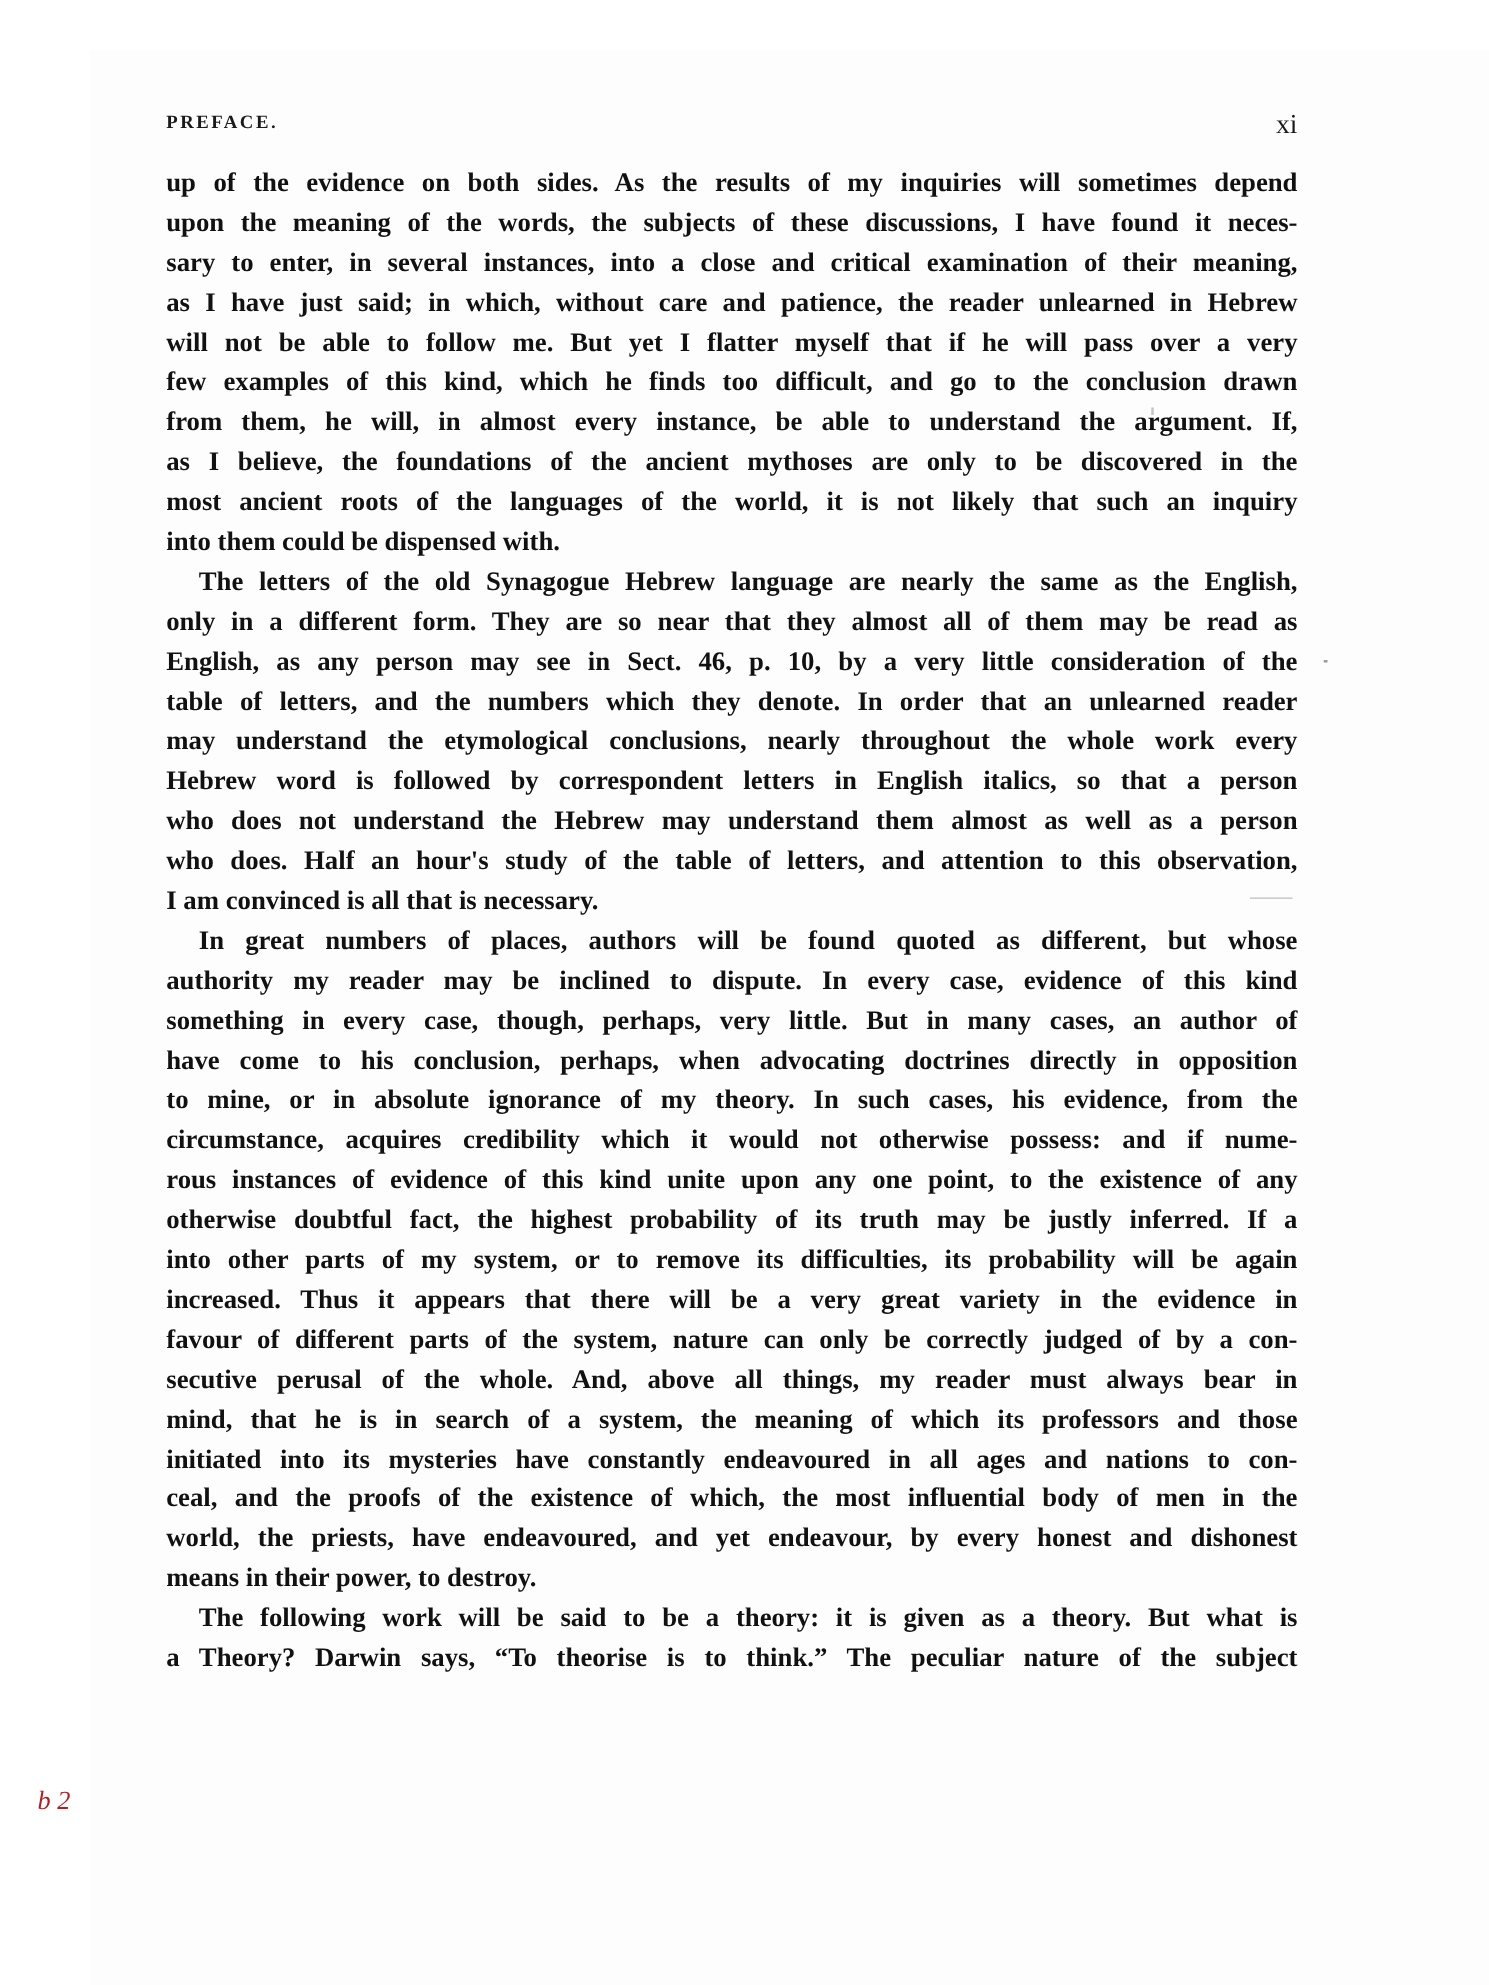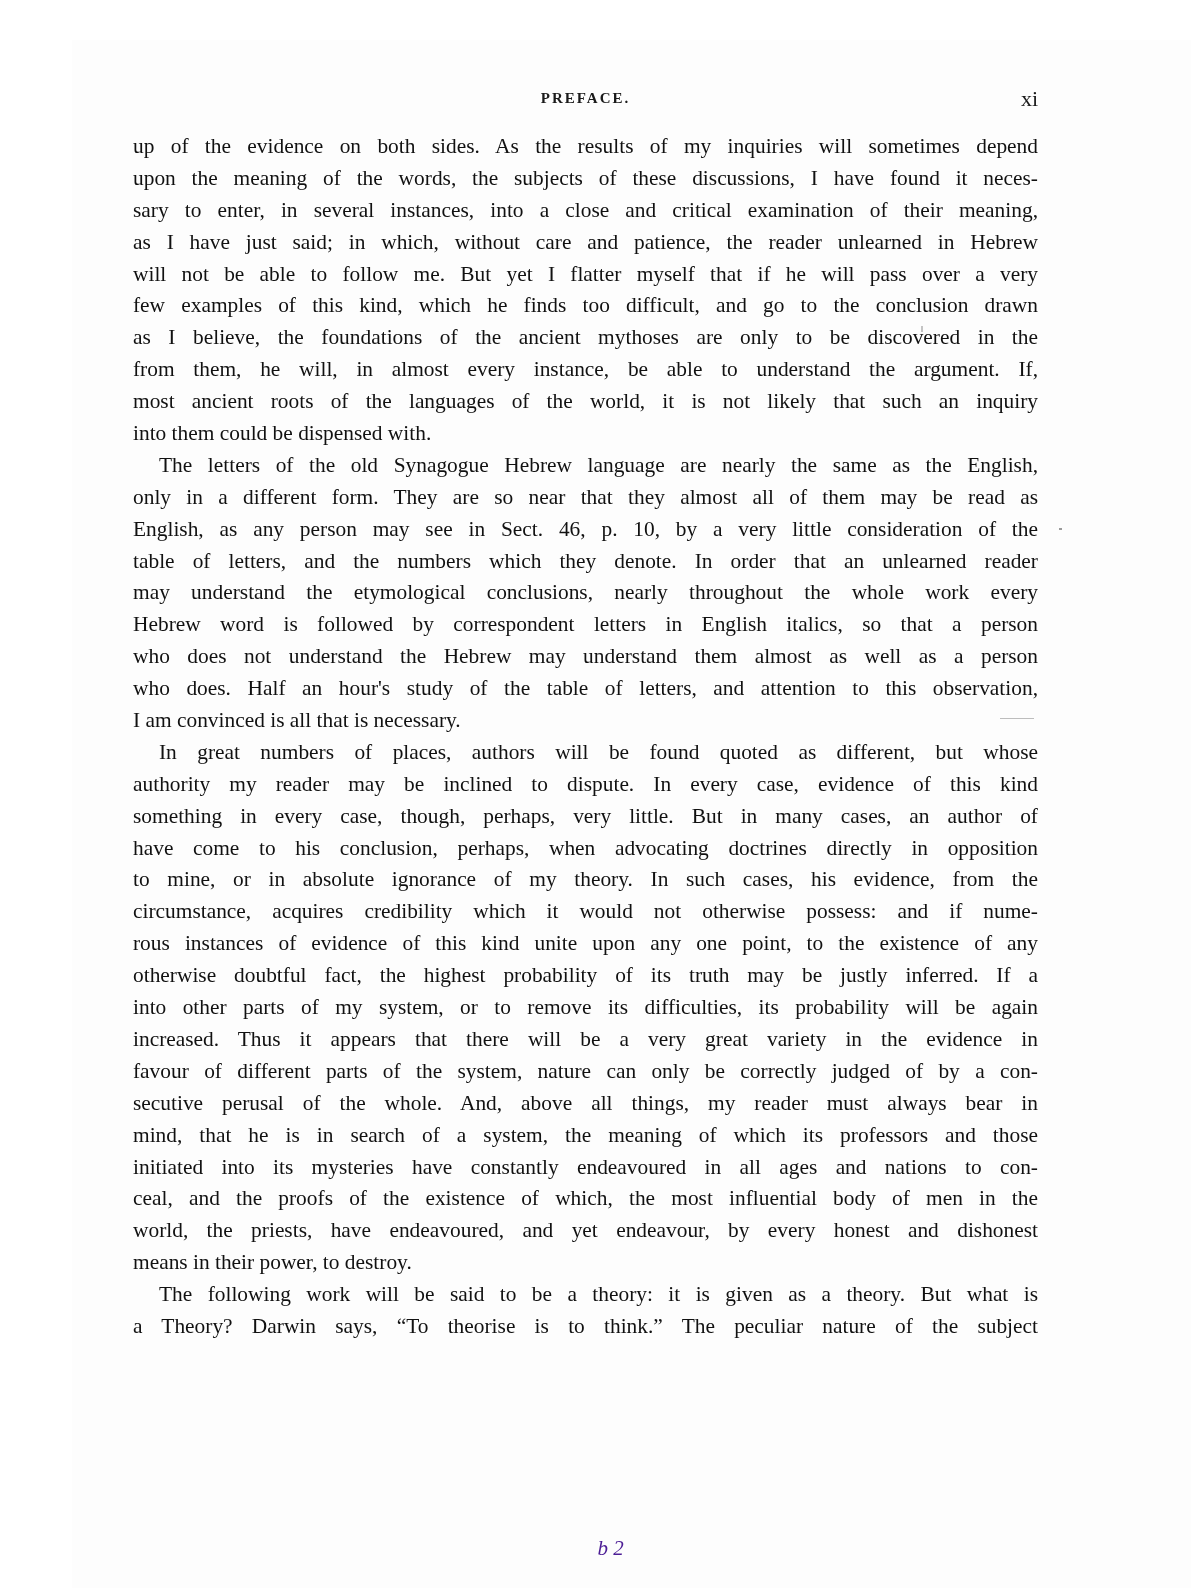--- a/index.html
+++ b/index.html
@@ -25,21 +25,20 @@
     position: absolute;
     left: 133px;
     top: 88px;
     width: 905px;
     height: 24px;
   }
   .running-title {
     position: absolute;
     left: 0;
     right: 0;
-    text-align: center;
     font-family: "Liberation Serif", serif;
     font-size: 15px;
     font-weight: bold;
     letter-spacing: 2px;
     color: #1a1a1a;
     top: 2px;
   }
   .page-number {
     position: absolute;
     right: 0;
@@ -57,37 +56,37 @@
     font-size: 21.4px;
     line-height: 31.9px;
     color: #111111;
   }
   .line {
     display: block;
     white-space: nowrap;
     text-align: justify;
     text-align-last: justify;
     height: 31.9px;
+    font-weight: bold;
   }
   .line.last {
     text-align-last: left;
   }
   .line.indent {
     padding-left: 26px;
   }
   .signature {
     position: absolute;
     left: 0;
     right: 0;
-    top: 1536px;
-    text-align: center;
+    top: 1428px;
     font-family: "Liberation Serif", serif;
     font-style: italic;
     font-size: 21px;
-    color: #4c1d95;
+    color: #b91c1c;
     padding-left: 30px;
   }
   .speck {
     position: absolute;
     background: #9a9a9a;
   }
 </style>
 </head>
 <body>
 
@@ -99,22 +98,22 @@
 </div>
 
 <div class="body-text">
   <div>
     <span class="line">up of the evidence on both sides.   As the results of my inquiries will sometimes depend</span>
     <span class="line">upon the meaning of the words, the subjects of these discussions, I have found it neces-</span>
     <span class="line">sary to enter, in several instances, into a close and critical examination of their meaning,</span>
     <span class="line">as I have just said; in which, without care and patience, the reader unlearned in Hebrew</span>
     <span class="line">will not be able to follow me.  But yet I flatter myself that if he will pass over a very</span>
     <span class="line">few examples of this kind, which he finds too difficult, and go to the conclusion drawn</span>
+    <span class="line">from them, he will, in almost every instance, be able to understand the argument.  If,</span>
     <span class="line">as I believe, the foundations of the ancient mythoses are only to be discovered in the</span>
-    <span class="line">from them, he will, in almost every instance, be able to understand the argument.  If,</span>
     <span class="line">most ancient roots of the languages of the world, it is not likely that such an inquiry</span>
     <span class="line last">into them could be dispensed with.</span>
   </div>
   <div>
     <span class="line indent">The letters of the old Synagogue Hebrew language are nearly the same as the English,</span>
     <span class="line">only in a different form.   They are so near that they almost all of them may be read as</span>
     <span class="line">English, as any person may see in Sect. 46, p. 10, by a very little consideration of the</span>
     <span class="line">table of letters, and the numbers which they denote.   In order that an unlearned reader</span>
     <span class="line">may understand the etymological conclusions, nearly throughout the whole work every</span>
     <span class="line">Hebrew word is followed by correspondent letters in English italics, so that a person</span>

